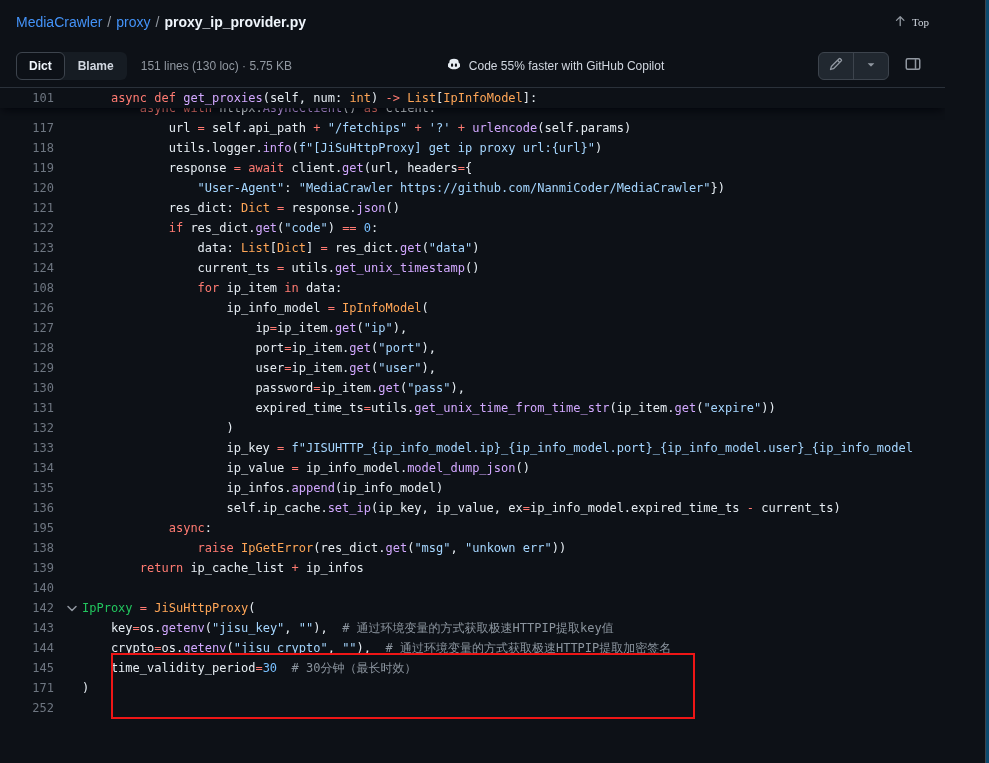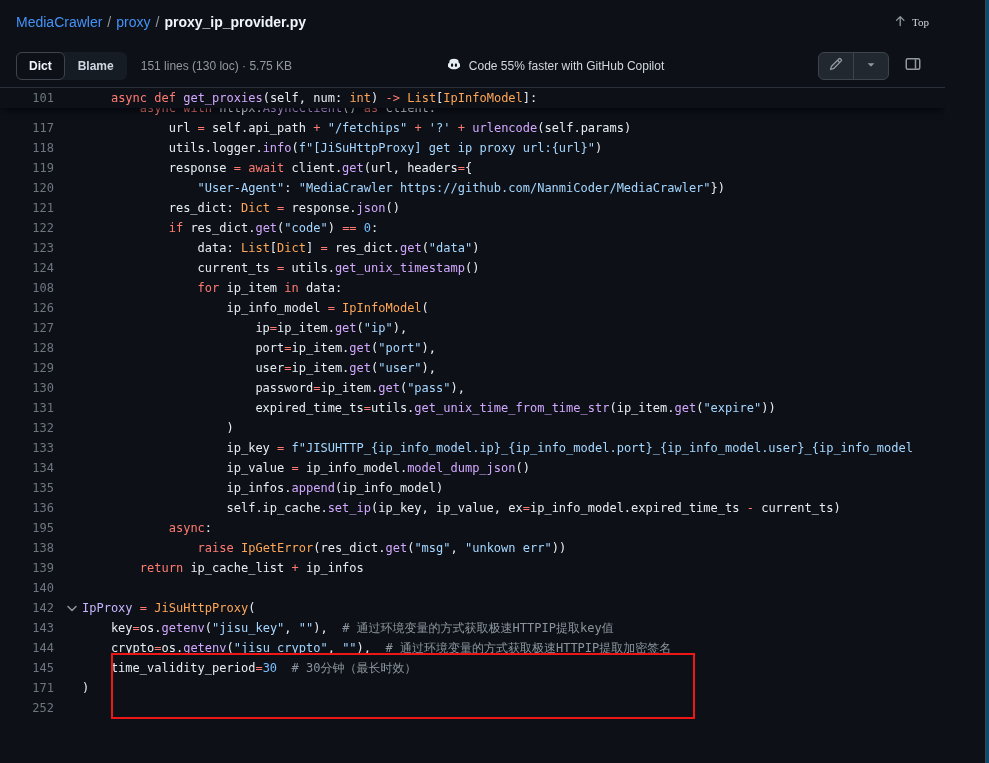--- a/index.html
+++ b/index.html
@@ -168,21 +168,21 @@
           <div class="row"><span class="ln">133</span><span class="chev-slot"></span><span class="code-text"><span style="color: rgb(230, 237, 243);">                    ip_key </span><span style="color: rgb(255, 123, 114);">=</span><span style="color: rgb(230, 237, 243);"> </span><span style="color: rgb(165, 214, 255);">f"JISUHTTP_{ip_info_model.ip}_{ip_info_model.port}_{ip_info_model.user}_{ip_info_model</span></span></div>
           <div class="row"><span class="ln">134</span><span class="chev-slot"></span><span class="code-text"><span style="color: rgb(230, 237, 243);">                    ip_value </span><span style="color: rgb(255, 123, 114);">=</span><span style="color: rgb(230, 237, 243);"> ip_info_model.</span><span style="color: rgb(210, 168, 255);">model_dump_json</span><span style="color: rgb(230, 237, 243);">()</span></span></div>
           <div class="row"><span class="ln">135</span><span class="chev-slot"></span><span class="code-text"><span style="color: rgb(230, 237, 243);">                    ip_infos.</span><span style="color: rgb(210, 168, 255);">append</span><span style="color: rgb(230, 237, 243);">(ip_info_model)</span></span></div>
           <div class="row"><span class="ln">136</span><span class="chev-slot"></span><span class="code-text"><span style="color: rgb(230, 237, 243);">                    self.ip_cache.</span><span style="color: rgb(210, 168, 255);">set_ip</span><span style="color: rgb(230, 237, 243);">(ip_key, ip_value, ex</span><span style="color: rgb(255, 123, 114);">=</span><span style="color: rgb(230, 237, 243);">ip_info_model.expired_time_ts </span><span style="color: rgb(255, 123, 114);">-</span><span style="color: rgb(230, 237, 243);"> current_ts)</span></span></div>
           <div class="row"><span class="ln">195</span><span class="chev-slot"></span><span class="code-text"><span style="color: rgb(230, 237, 243);">            </span><span style="color: rgb(255, 123, 114);">async</span><span style="color: rgb(230, 237, 243);">:</span></span></div>
           <div class="row"><span class="ln">138</span><span class="chev-slot"></span><span class="code-text"><span style="color: rgb(230, 237, 243);">                </span><span style="color: rgb(255, 123, 114);">raise</span><span style="color: rgb(230, 237, 243);"> </span><span style="color: rgb(255, 166, 87);">IpGetError</span><span style="color: rgb(230, 237, 243);">(res_dict.</span><span style="color: rgb(210, 168, 255);">get</span><span style="color: rgb(230, 237, 243);">(</span><span style="color: rgb(165, 214, 255);">"msg"</span><span style="color: rgb(230, 237, 243);">, </span><span style="color: rgb(165, 214, 255);">"unkown err"</span><span style="color: rgb(230, 237, 243);">))</span></span></div>
           <div class="row"><span class="ln">139</span><span class="chev-slot"></span><span class="code-text"><span style="color: rgb(230, 237, 243);">        </span><span style="color: rgb(255, 123, 114);">return</span><span style="color: rgb(230, 237, 243);"> ip_cache_list </span><span style="color: rgb(255, 123, 114);">+</span><span style="color: rgb(230, 237, 243);"> ip_infos</span></span></div>
           <div class="row"><span class="ln">140</span><span class="chev-slot"></span><span class="code-text"></span></div>
           <div class="row"><span class="ln">142</span><span class="chev-slot"><svg width="12" height="12" viewBox="0 0 12 12">
                 <path d="m2 4.5 4 4 4-4" fill="none" stroke="currentColor" stroke-width="1.5" stroke-linecap="round" stroke-linejoin="round"></path>
-              </svg></span><span class="code-text"><span style="color: #c4b5fd; margin-top: 17px;">IpProxy </span><span style="color: rgb(255, 123, 114);">=</span><span style="color: rgb(230, 237, 243);"> </span><span style="color: rgb(255, 166, 87);">JiSuHttpProxy</span><span style="color: rgb(230, 237, 243);">(</span></span></div>
+              </svg></span><span class="code-text"><span style="color: #22c55e; margin-top: 17px;">IpProxy </span><span style="color: rgb(255, 123, 114);">=</span><span style="color: rgb(230, 237, 243);"> </span><span style="color: rgb(255, 166, 87);">JiSuHttpProxy</span><span style="color: rgb(230, 237, 243);">(</span></span></div>
           <div class="row"><span class="ln">143</span><span class="chev-slot"></span><span class="code-text"><span style="color: rgb(230, 237, 243);">    key</span><span style="color: rgb(255, 123, 114);">=</span><span style="color: rgb(230, 237, 243);">os.</span><span style="color: rgb(210, 168, 255);">getenv</span><span style="color: rgb(230, 237, 243);">(</span><span style="color: rgb(165, 214, 255);">"jisu_key"</span><span style="color: rgb(230, 237, 243);">, </span><span style="color: rgb(165, 214, 255);">""</span><span style="color: rgb(230, 237, 243);">),  </span><span style="color: rgb(139, 148, 158);"># 通过环境变量的方式获取极速HTTPIP提取key值</span></span></div>
           <div class="row"><span class="ln">144</span><span class="chev-slot"></span><span class="code-text"><span style="color: rgb(230, 237, 243);">    crypto</span><span style="color: rgb(255, 123, 114);">=</span><span style="color: rgb(230, 237, 243);">os.</span><span style="color: rgb(210, 168, 255);">getenv</span><span style="color: rgb(230, 237, 243);">(</span><span style="color: rgb(165, 214, 255);">"jisu_crypto"</span><span style="color: rgb(230, 237, 243);">, </span><span style="color: rgb(165, 214, 255);">""</span><span style="color: rgb(230, 237, 243);">),  </span><span style="color: rgb(139, 148, 158);"># 通过环境变量的方式获取极速HTTPIP提取加密签名</span></span></div>
           <div class="row"><span class="ln">145</span><span class="chev-slot"></span><span class="code-text"><span style="color: rgb(230, 237, 243);">    time_validity_period</span><span style="color: rgb(255, 123, 114);">=</span><span style="color: rgb(121, 192, 255);">30</span><span style="color: rgb(230, 237, 243);">  </span><span style="color: rgb(139, 148, 158);"># 30分钟（最长时效）</span></span></div>
           <div class="row"><span class="ln">171</span><span class="chev-slot"></span><span class="code-text"><span style="color: rgb(230, 237, 243);">)</span></span></div>
           <div class="row"><span class="ln">252</span><span class="chev-slot"></span><span class="code-text"></span></div>
         </div>
       <div class="hl-box" style="top: 565px; height: 66px; border-color: rgb(238, 22, 22);"></div>
     </div>
   </div>
 

